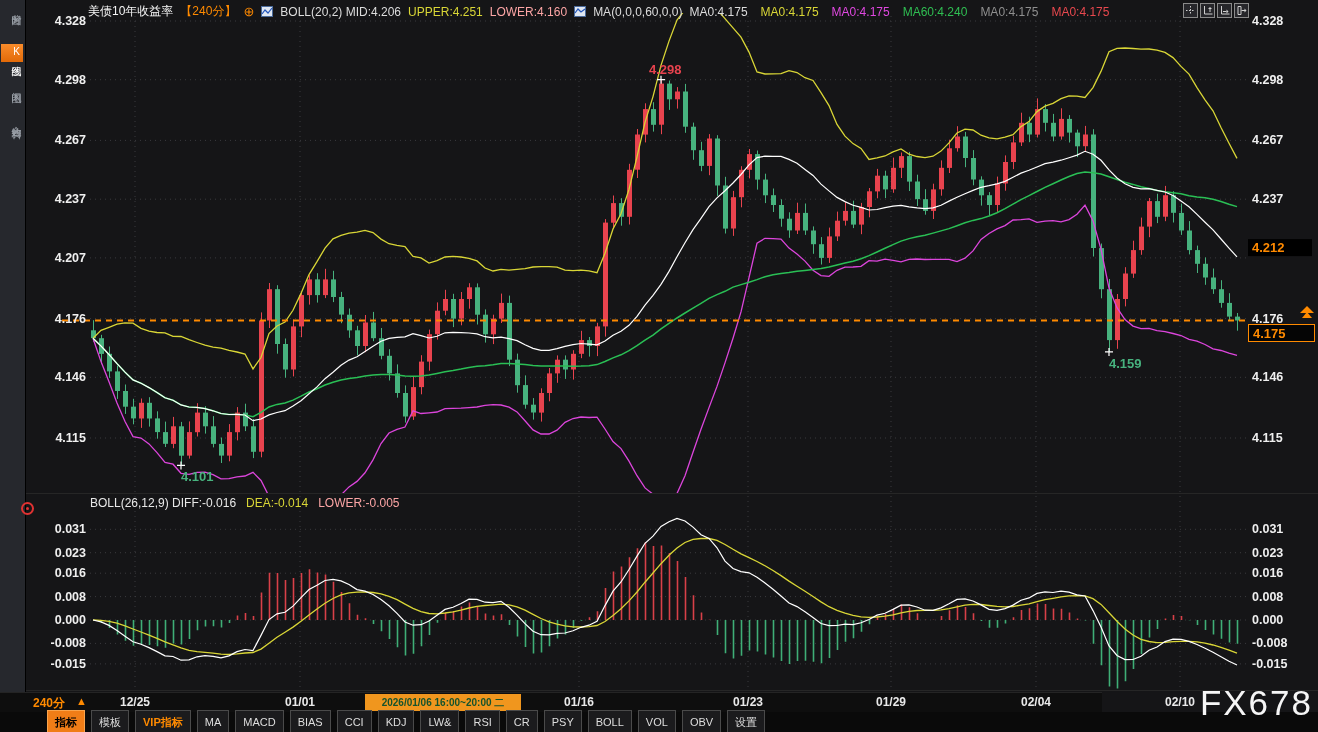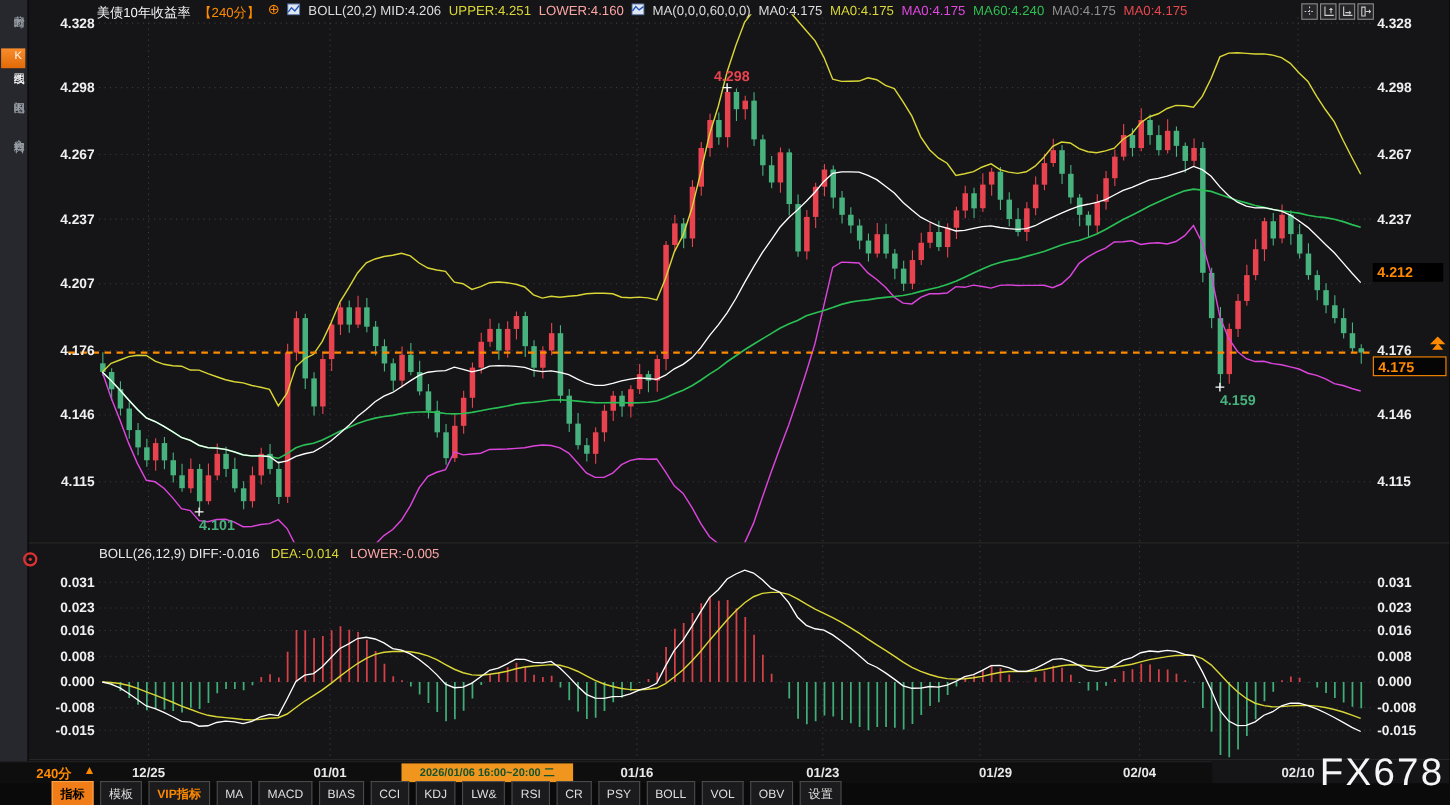--- a/index.html
+++ b/index.html
@@ -7,21 +7,21 @@
        font-family:"Liberation Sans",sans-serif;-webkit-user-select:none;}
   svg#chart{position:absolute;left:0;top:0;z-index:1;}
   
   .sidebar{position:absolute;left:0;top:0;width:25px;height:692px;background:#26282d;
            border-right:1px solid #000;z-index:5;}
   .stab{position:absolute;left:1px;width:22px;text-align:center;writing-mode:vertical-rl;
         text-orientation:upright;color:#9aa0a8;font-size:10px;letter-spacing:1px;
         cursor:pointer;padding:2px 0;}
   .stab.active{background:linear-gradient(#f98c2b,#e26a08);color:#fff;}
   
-  .hdr{position:absolute;left:88px;top:3px;z-index:4;display:flex;gap:7px;align-items:flex-start;
+  .hdr{position:absolute;left:88px;top:3px;z-index:4;display:flex;gap:7px;align-items:center;
        font-size:12px;white-space:nowrap;color:#dcdcdc;}
   .hv{margin-right:0px;}
   .o{color:#ff8a00;}
   .yel{color:#d9d636;} .mag{color:#fca5a5;}
   .oplus{color:#ff8a00;font-size:13px;line-height:12px;}
   .mini-ic{display:inline-block;width:12px;height:11px;}
   .hdr-icons{position:absolute;left:1183px;top:3px;display:flex;gap:2px;z-index:6;}
   .hic{width:13px;height:13px;border:1px solid #8a8a8a;background:#26262a;display:flex;
        align-items:center;justify-content:center;cursor:pointer;}
   
@@ -328,21 +328,21 @@
     <span>BOLL(20,2) MID:4.206</span>
     <span class="yel">UPPER:4.251</span>
     <span class="mag">LOWER:4.160</span>
     <span class="mini-ic">
       <svg width="12" height="11">
           <rect x="0.5" y="0.5" width="11" height="10" fill="#dfe7f2" stroke="#4a6a9a"></rect>
           <polyline points="1,7 4,3 7,6 11,3" fill="none" stroke="#2255bb" stroke-width="1.2"></polyline>
         </svg>
     </span>
     <span>MA(0,0,0,60,0,0)</span>
-    <span id="ma-values" style="display:flex;gap:7px">
+    <span id="ma-values" style="display:flex;gap:13px">
         <span class="hv" style="color: rgb(220, 220, 220);">MA0:4.175</span>
         <span class="hv" style="color: rgb(217, 214, 54);">MA0:4.175</span>
         <span class="hv" style="color: rgb(224, 72, 224);">MA0:4.175</span>
         <span class="hv" style="color: rgb(47, 190, 82);">MA60:4.240</span>
         <span class="hv" style="color: rgb(143, 143, 143);">MA0:4.175</span>
         <span class="hv" style="color: rgb(232, 72, 78);">MA0:4.175</span>
       </span>
   </div>
 
   <div class="hdr-icons">
@@ -383,21 +383,21 @@
   <div class="red-dot"></div>
 
   <div class="xrow" id="xrow">
     <span class="p240">240分</span>
     <span class="ptri">▲</span>
     <span class="selcell">2026/01/06 16:00~20:00 二</span>
   <span class="xl" style="left: 135px;">12/25</span>
       <span class="xl" style="left: 300px;">01/01</span>
       <span class="xl" style="left: 579px;">01/16</span>
       <span class="xl" style="left: 748px;">01/23</span>
-      <span class="xl" style="left: 891px; margin-left: 14px;">01/29</span>
+      <span class="xl" style="left: 891px;">01/29</span>
       <span class="xl" style="left: 1036px;">02/04</span>
       <span class="xl" style="left: 1180px;">02/10</span>
     </div>
 
   <div class="toolbar" id="toolbar">
       <button class="tb active">指标</button>
       <button class="tb">模板</button>
       <button class="tb vip">VIP指标</button>
       <button class="tb">MA</button>
       <button class="tb">MACD</button>

